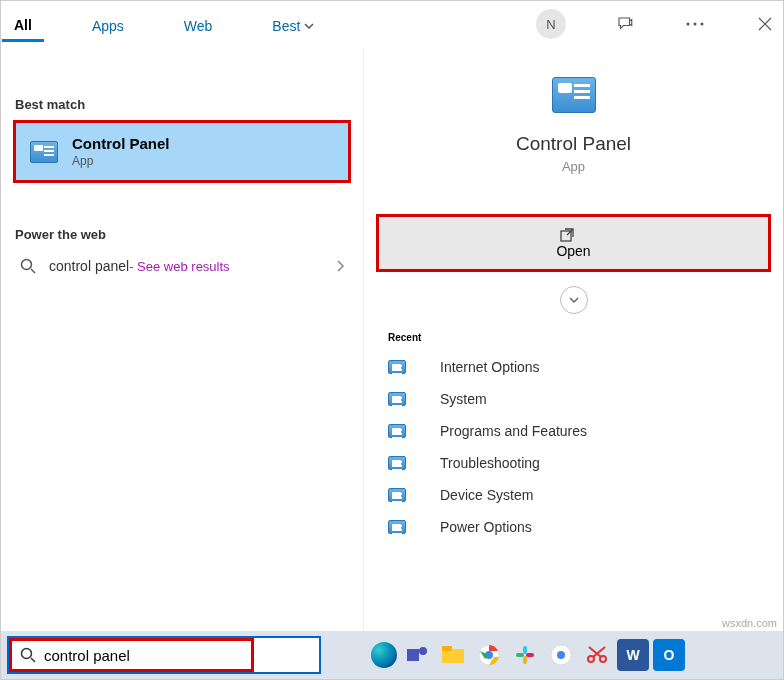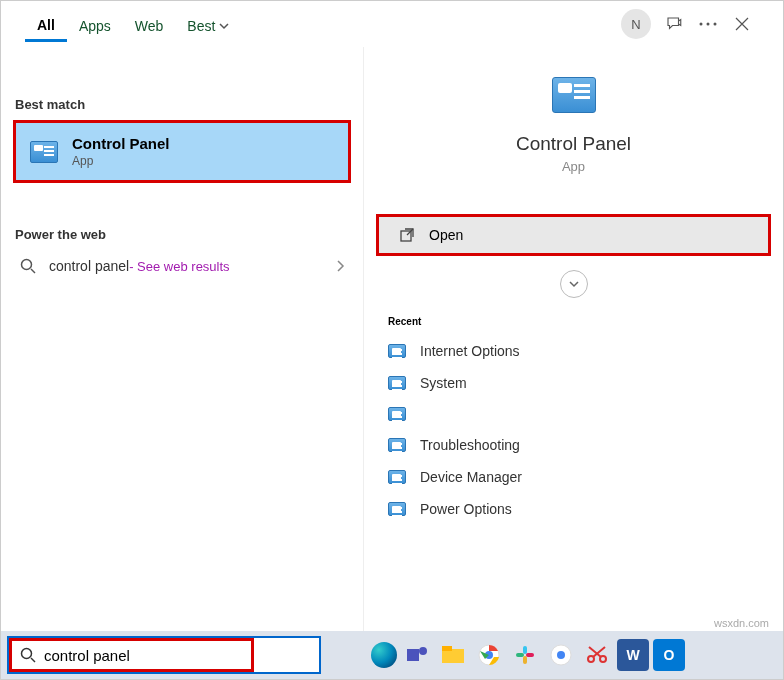--- a/index.html
+++ b/index.html
@@ -1,19 +1,19 @@
 <!DOCTYPE html>
 <html><head>
 <meta charset="utf-8">
 <style>
 * { box-sizing: border-box; margin: 0; padding: 0; font-family: "Segoe UI", Arial, sans-serif; }
 body { width: 784px; height: 680px; background: #fff; position: relative; overflow: hidden; border: 1px solid #ccc; }
 
-.tabs { display: flex; align-items: center; height: 46px; padding: 0 24px; border-bottom: none; }
-.tabs .tab { padding: 10px 12px 6px; font-size: 14px; color: #14532d; cursor: pointer; }
+.tabs { display: flex; align-items: center; height: 46px; padding: 0 1px; border-bottom: none; gap: 36px; }
+.tabs .tab { padding: 10px 12px 6px; font-size: 14px; color: #0369a1; cursor: pointer; }
 .tabs .tab.active { color: #000; font-weight: 600; border-bottom: 3px solid #0078d4; }
 .tabs .more { display: flex; align-items: center; gap: 4px; }
 .tabs .spacer { flex: 1; }
 .icon-btn { width: 34px; height: 34px; display: flex; align-items: center; justify-content: center; cursor: pointer; color: #555; }
 .avatar { width: 30px; height: 30px; border-radius: 50%; background: #e5e5e5; display: flex; align-items: center; justify-content: center; font-size: 13px; color: #555; margin: 0 6px; }
 
 .main { display: flex; position: absolute; top: 46px; bottom: 48px; left: 0; right: 0; }
 .left { width: 362px; padding: 6px 0 0 0; }
 .right { flex: 1; border-left: 1px solid #eee; background: #fff; position: relative; }
 
@@ -33,36 +33,36 @@
 .web-sub { color: #a21caf; font-size: 13px; }
 .chev { margin-left: auto; color: #888; }
 
 .detail-head { text-align: center; padding: 30px 0 10px; }
 .big-icon { width: 44px; height: 36px; margin: 0 auto 20px; background: linear-gradient(#6db3e8,#3a8fd4); border: 1px solid #2a75b5; border-radius: 3px; position: relative; }
 .big-icon::before { content:""; position:absolute; left:5px; top:5px; width:14px; height:10px; background:#fff; border-radius:2px; }
 .big-icon::after { content:""; position:absolute; right:5px; top:6px; width:16px; height:3px; background:#fff; box-shadow:0 6px 0 #fff, 0 12px 0 #fff; }
 .detail-title { font-size: 19px; color: #333; }
 .detail-sub { font-size: 13px; color: #888; margin-top: 4px; }
 
-.open-row { display: flex; align-items: center; padding: 10px 20px; background: #e8e8e8; margin: 30px 12px 0 12px; border: 3px solid #d60000; font-size: 14px; cursor:pointer; }
+.open-row { display: flex; align-items: center; padding: 10px 20px; background: #e8e8e8; margin: 30px 12px 0 12px; border: 3px solid #d60000; font-size: 14px; cursor:pointer;flex-direction:column; }
 .open-row svg { margin-right: 14px; }
 
 .expand { width: 28px; height: 28px; border: 1px solid #bbb; border-radius: 50%; display:flex; align-items:center; justify-content:center; margin: 14px auto 0; cursor:pointer; color:#666; }
 
 .recent-label { font-size: 10px; font-weight: 600; padding: 18px 24px 8px; }
-.recent-item { display: flex; align-items: center; padding: 8px 24px; font-size: 14px; color: #333; cursor:pointer; }
+.recent-item { display: flex; align-items: center; padding: 8px 24px; font-size: 14px; color: #333; cursor:pointer;gap:20px; }
 .recent-item .cp-icon { margin-right: 14px; }
 
 .taskbar { position: absolute; bottom: 0; left: 0; right: 0; height: 48px; background: #dde3ec; display: flex; align-items: center; }
 .searchbox { width: 314px; height: 38px; background: #fff; border: 2px solid #0066cc; margin-left: 6px; display: flex; align-items: center; }
 .searchbox .inner { border: 3px solid #d60000; height: 100%; display: flex; align-items: center; padding: 0 8px; flex:1; margin-right:70px; }
 .searchbox input { border: none; outline: none; font-size: 15px; flex: 1; margin-left: 8px; background: transparent; }
 .tb-icons { display: flex; align-items: center; gap: 4px; margin-left: 50px; }
 .tb-icon { width: 32px; height: 32px; border-radius: 4px; display:flex; align-items:center; justify-content:center; font-size:18px; }
-.watermark { position:absolute; right:14px; bottom:50px; font-size:11px; color:#aaa; }
+.watermark { position:absolute; right:6px; bottom:50px; font-size:11px; color:#aaa; }
 </style>
 </head>
 <body>
 
 <div class="tabs">
   <div class="tab active">All</div>
   <div class="tab">Apps</div>
   <div class="tab">Web</div>
   <div class="tab more">
     <span>Best</span>
@@ -139,28 +139,29 @@
     <div class="recent-item">
         <div class="cp-icon cp-small"></div>
         <span>Internet Options</span>
       </div>
     <div class="recent-item">
         <div class="cp-icon cp-small"></div>
         <span>System</span>
       </div>
     <div class="recent-item">
         <div class="cp-icon cp-small"></div>
+        <span>Programs and Features</span>
       </div>
     <div class="recent-item">
         <div class="cp-icon cp-small"></div>
         <span>Troubleshooting</span>
       </div>
     <div class="recent-item">
         <div class="cp-icon cp-small"></div>
-        <span>Device Manager</span>
+        <span>Device System</span>
       </div>
     <div class="recent-item">
         <div class="cp-icon cp-small"></div>
         <span>Power Options</span>
       </div>
   </div>
 </div>
 
 <div class="watermark">wsxdn.com</div>
 

